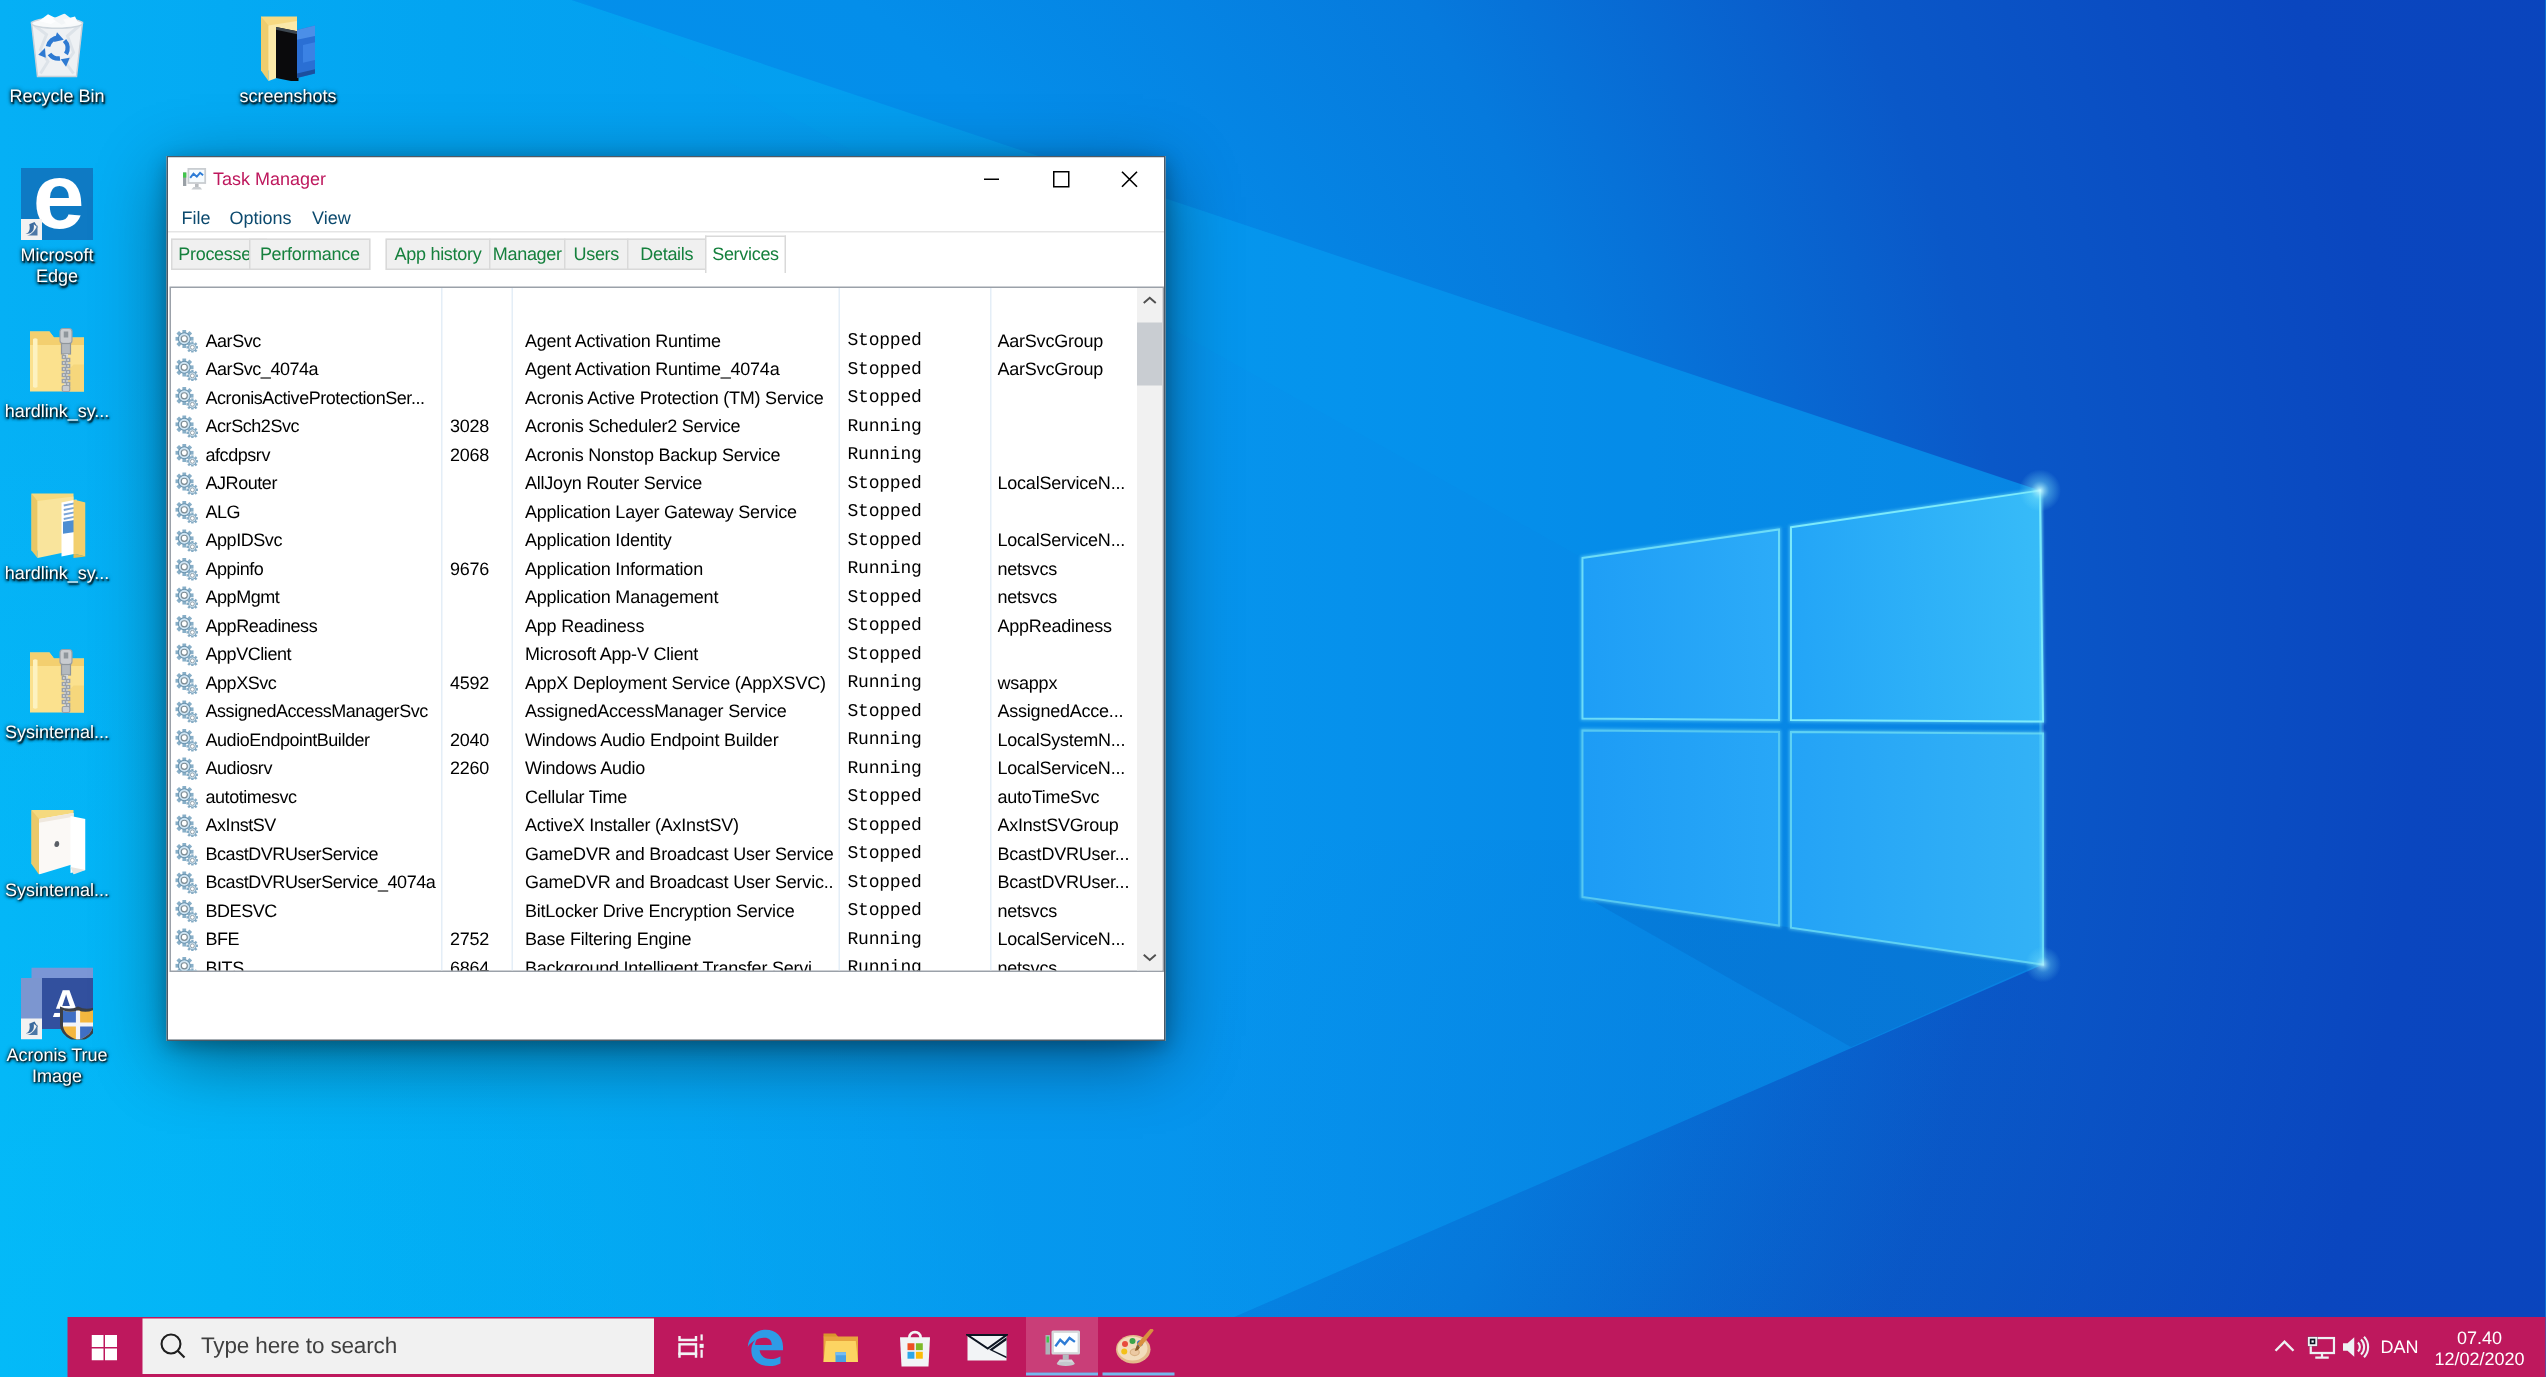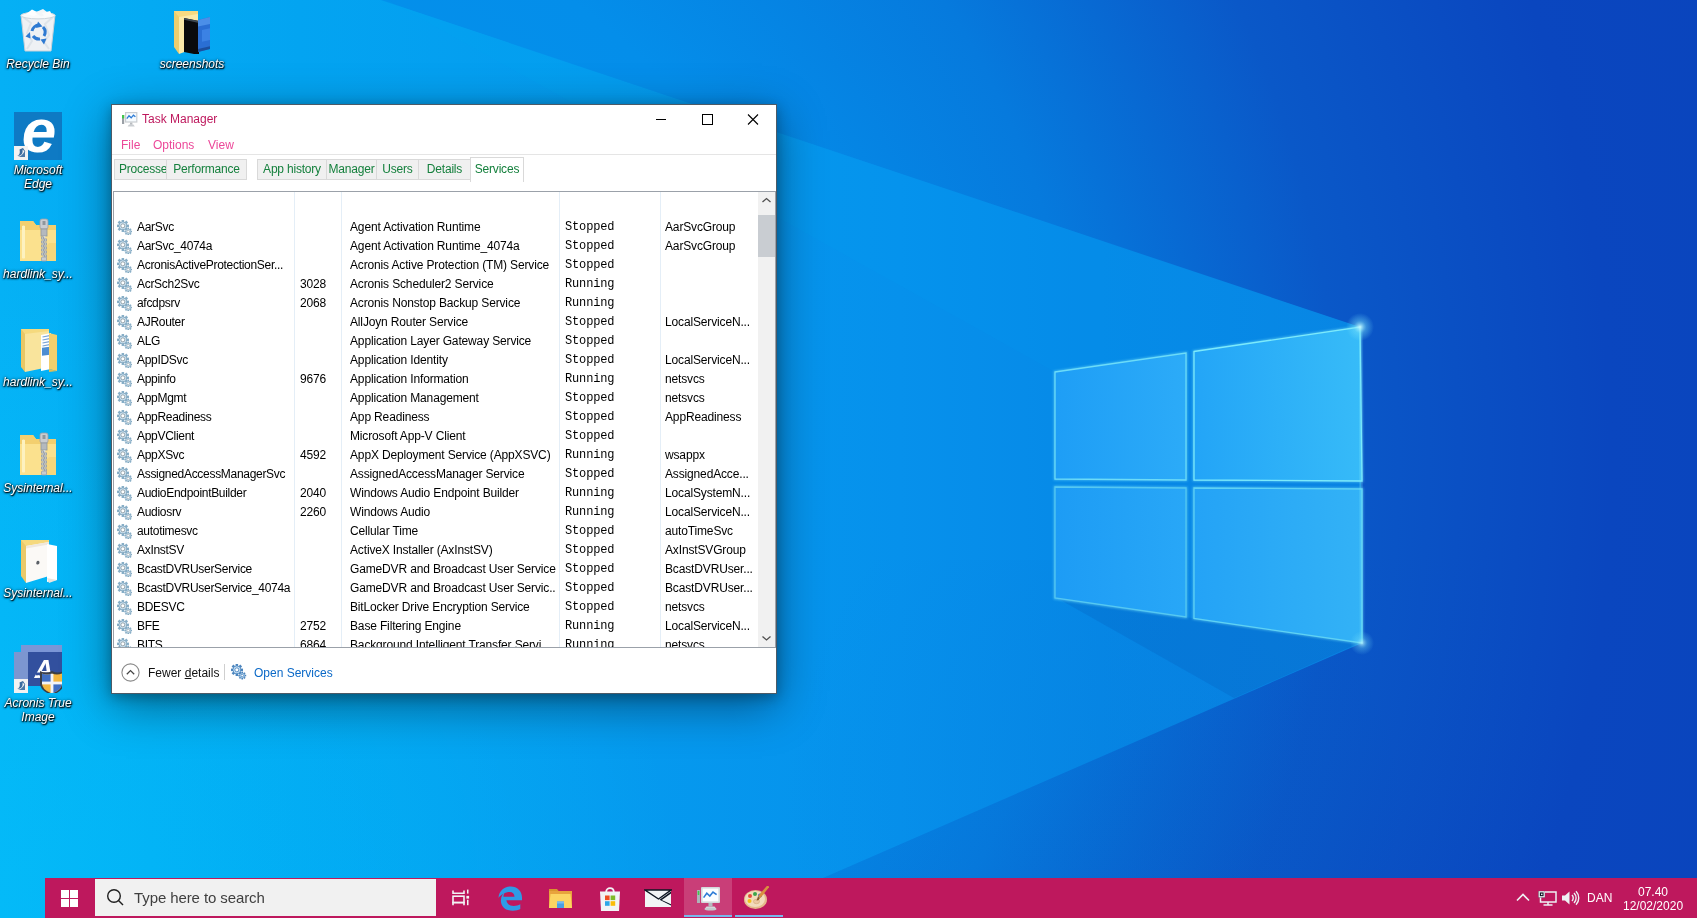--- a/index.html
+++ b/index.html
@@ -1,30 +1,30 @@
 <!DOCTYPE html>
 <html><head>
 <meta charset="utf-8">
 <style>
   * { margin:0; padding:0; box-sizing:border-box; }
   html,body { width:1697px; height:918px; overflow:hidden; }
   body { font-family:"Liberation Sans",sans-serif; position:relative; background:#0d7fd9; }
   .abs { position:absolute; }
   
-  .dicon { position:absolute; width:76px; text-align:center;font-style:italic; }
+  .dicon { position:absolute; width:76px; text-align:center; }
   .dicon .ic { display:block; margin:0 auto; }
   .dicon .lbl { display:block; margin-top:3px; font-size:12px; line-height:14px; color:#fff;
      text-shadow:0 1px 2px rgba(0,0,0,.9), 0 0 3px rgba(0,0,0,.7), 1px 1px 1px rgba(0,0,0,.8); }
   
   #tm { position:absolute; left:111px; top:104px; width:666px; height:590px; background:#fff;
         border:1px solid #4d5a66; box-shadow:0 12px 44px rgba(0,0,0,.42), 0 3px 12px rgba(0,0,0,.28); }
   #tm .titlebar { position:absolute; left:0; top:0; right:0; height:29px; background:#fff; }
   #tm .title { position:absolute; left:30px; top:7px; font-size:12px; color:#be185d; }
   #tm .wbtn { position:absolute; top:0; width:46px; height:29px; }
-  #tm .menubar { position:absolute; left:0; top:29px; right:0; height:20px; font-size:12px; color:#ec4899; }
+  #tm .menubar { position:absolute; left:0; top:29px; right:0; height:20px; font-size:12px; color:#0c4a6e; }
   #tm .menubar span { position:absolute; top:4px; }
   #tm .mensep { position:absolute; left:0; right:0; top:49px; height:1px; background:#e5e5e5; }
   .tab { position:absolute; top:53.5px; height:21px; background:#f0f0f0; border:1px solid #d9d9d9;
          font-size:12px; color:#15803d; text-align:center; line-height:19px; letter-spacing:-0.2px;}
   .tab.sel { top:51.5px; height:25px; background:#fff; border-bottom:none; line-height:23px; z-index:3; }
   #lv { position:absolute; left:1px; top:86px; width:663px; height:457px; border:1px solid #9ba1a9;
         overflow:hidden; background:#fff; }
   .colline { position:absolute; top:0; bottom:0; width:1px; background:#e4eef7; }
   #lv .hdr { position:absolute; left:0; top:0; right:0; height:25px; background:#fff; border-bottom:1px solid #e0e0e0; }
   #lv .hdr span { position:absolute; top:5px; font-size:12px; color:#000; letter-spacing:-0.2px; }
@@ -583,32 +583,20 @@
     <div id="sb">
       <svg class="abs" style="left:0;top:0" width="17" height="17">
           <path d="M4.5 10 L8.5 6.5 L12.5 10" fill="none" stroke="#505050" stroke-width="1.3"></path>
         </svg>
       <div class="thumb"></div>
       <svg class="abs" style="left:0;top:438px" width="17" height="17">
           <path d="M4.5 6.5 L8.5 10 L12.5 6.5" fill="none" stroke="#505050" stroke-width="1.3"></path>
         </svg>
     </div>
   </div>
-  <div class="footer">
-    <svg class="abs" style="left:9px;top:15px" width="19" height="19" viewBox="0 0 19 19">
-      <circle cx="9.5" cy="9.5" r="8.6" fill="none" stroke="#8a8a8a" stroke-width="1.1"></circle>
-      <path d="M5.8 11.2 L9.5 7.6 L13.2 11.2" fill="none" stroke="#444" stroke-width="1.3"></path>
-    </svg>
-    <span class="abs" style="left:36px;top:18px;font-size:12px;color:#111">Fewer <u>d</u>etails</span>
-    <div class="abs" style="left:112px;top:16px;width:1px;height:16px;background:#cfcfcf"></div>
-    <svg class="abs" style="left:119px;top:16px" width="16" height="16" viewBox="0 0 16 16">
-        <use href="#gearblue"></use>
-      </svg>
-    <span class="abs" style="left:142px;top:18px;font-size:12px;color:#0b69c7">Open Services</span>
-  </div>
 </div>
 
 <div id="bar">
   <svg class="abs" style="left:16px;top:12px" width="17" height="17" viewBox="0 0 17 17">
     <rect x="0" y="0" width="8" height="8" fill="#fff"></rect>
       <rect x="9" y="0" width="8" height="8" fill="#fff"></rect>
     <rect x="0" y="9" width="8" height="8" fill="#fff"></rect>
       <rect x="9" y="9" width="8" height="8" fill="#fff"></rect>
   </svg>
   <div id="sbox">

